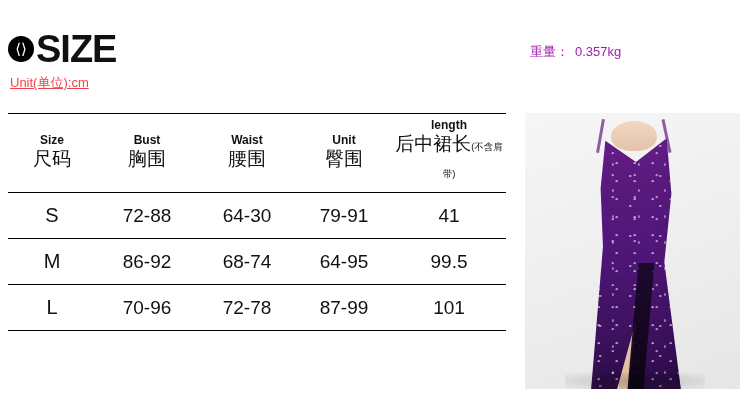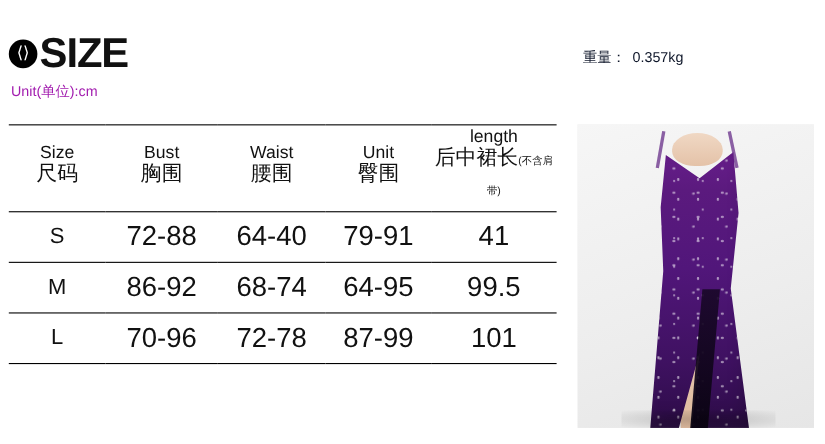--- a/index.html
+++ b/index.html
@@ -46,29 +46,30 @@
     font-weight: bold;
     letter-spacing: -1px;
     line-height: 38px;
     font-family: "Liberation Sans", sans-serif;
   }
   .unit {
     position: absolute;
     left: 10px;
     top: 74px;
     font-size: 13px;
-    color: #a21caf;
+    color: #ef4444;
+    text-decoration: underline;
   }
   .meta {
     position: absolute;
     right: 10px;
     top: 42px;
     font-size: 13px;
     line-height: 20px;
-    color: #0f172a;
+    color: #a21caf;
     text-align: left;
     width: 210px;
   }
   .meta div { white-space: nowrap; }
   .meta .lbl { display: inline-block; }
   .meta .val { display: inline-block; margin-left: 6px; }
 
   
   .main {
     position: absolute;
@@ -97,39 +98,40 @@
   table.size-table col.c4 { width: 114px; }
 
   table.size-table tr.head-row td {
     border-top: 1.5px solid #000;
     border-bottom: 1.5px solid #000;
     padding: 4px 0 6px 0;
     text-align: center;
     vertical-align: middle;
   }
   .head-en {
-    font-size: 16px;
+    font-size: 12px;
     color: #111;
     line-height: 14px;
+    font-weight: bold;
   }
   .head-cn {
     font-size: 19px;
     line-height: 24px;
     color: #111;
   }
   .head-cn .small-note {
     font-size: 9.5px;
     vertical-align: baseline;
   }
   table.size-table tr.data-row td {
     border-bottom: 1.5px solid #000;
     height: 46px;
     text-align: center;
     vertical-align: middle;
-    font-size: 25px;
+    font-size: 19px;
     color: #111;
   }
   table.size-table tr.data-row td.sizecell {
     font-size: 20px;
   }
 
   .note {
     position: absolute;
     left: 8px;
     top: 236px;
@@ -274,21 +276,21 @@
           </td>
           <td>
             <div class="head-en">length</div>
             <div class="head-cn"><span>后中裙长</span><span class="small-note">(不含肩带)</span></div>
           </td>
         </tr>
 
         <tr class="data-row">
           <td class="sizecell">S</td>
           <td>72-88</td>
-          <td>64-40</td>
+          <td>64-30</td>
           <td>79-91</td>
           <td>41</td>
         </tr>
         <tr class="data-row">
           <td class="sizecell">M</td>
           <td>86-92</td>
           <td>68-74</td>
           <td>64-95</td>
           <td>99.5</td>
         </tr>

